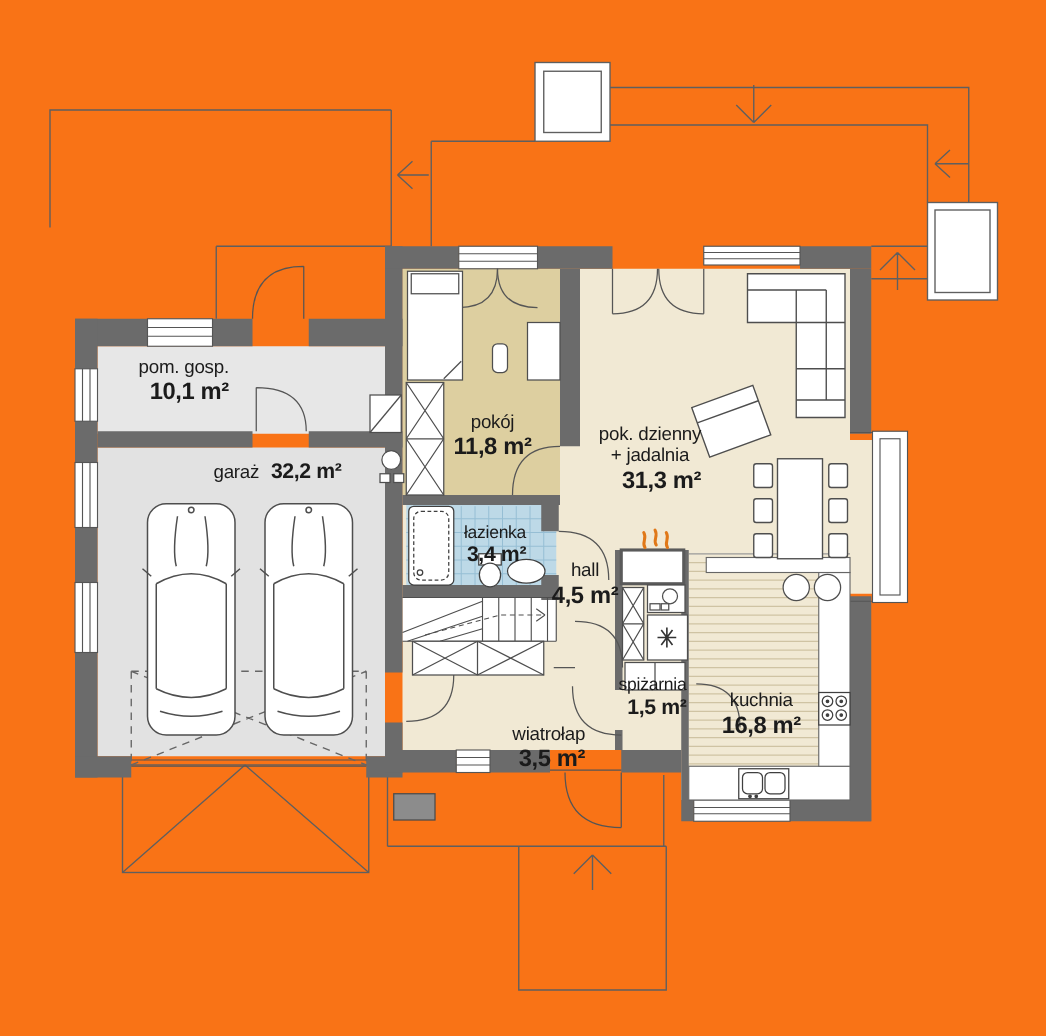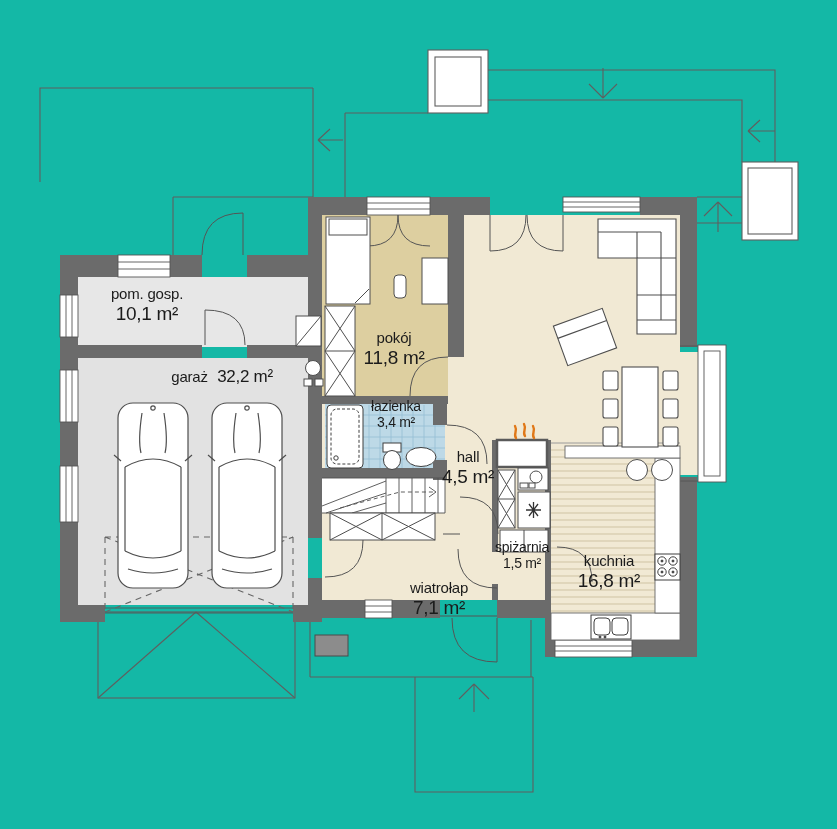--- a/index.html
+++ b/index.html
@@ -1,24 +1,24 @@
 <!DOCTYPE html>
 <html><head>
 <meta charset="utf-8">
 <style>
   html,body{margin:0;padding:0;background:#fff;}
-  .plan{position:relative;width:837px;height:829px;background:#14b8a6;overflow:hidden;
+  .plan{position:relative;width:837px;height:829px;background:#f97316;overflow:hidden;
         font-family:"Liberation Sans", sans-serif;}
   .plan svg{position:absolute;left:0;top:0;}
   .room-label{position:absolute;transform:translateX(-50%);text-align:center;
               color:#1b1b1b;line-height:1.12;white-space:nowrap;z-index:5;}
   .rname{font-size:15px;font-weight:400;letter-spacing:-0.2px;}
-  .rarea{font-size:19px;font-weight:400;letter-spacing:-0.3px;}
+  .rarea{font-size:19px;font-weight:700;letter-spacing:-0.3px;text-align:right;}
   .sm .rname{font-size:14px;}
-  .sm .rarea{font-size:14px;}
+  .sm .rarea{font-size:17px;}
   .inline .rname,.inline .rarea{display:inline-block;vertical-align:baseline;}
   .inline .rarea{font-size:17px;margin-left:5px;}
 </style>
 </head>
 <body>
 
 <div class="plan">
 <svg width="837" height="829" viewBox="0 0 837 829">
 
   <g>
@@ -316,34 +316,39 @@
   <div class="room-label inline" style="left:222px;top:367px;">
     <span class="rname">garaż</span>
     <span class="rarea">32,2 m²</span>
   </div>
 
   <div class="room-label" style="left:394px;top:330px;">
     <div class="rname">pokój</div>
     <div class="rarea">11,8 m²</div>
   </div>
 
-
-  <div class="room-label sm" style="left:396px;top:399px;">
+  <div class="room-label" style="left:520px;top:340px;">
+    <div class="rname">pok. dzienny</div>
+    <div class="rname">+ jadalnia</div>
+    <div class="rarea">31,3 m²</div>
+  </div>
+
+  <div class="room-label sm" style="left:396px;top:418px;">
     <div class="rname">łazienka</div>
     <div class="rarea">3,4 m²</div>
   </div>
 
   <div class="room-label" style="left:468px;top:449px;">
     <div class="rname">hall</div>
     <div class="rarea">4,5 m²</div>
   </div>
 
   <div class="room-label" style="left:439px;top:580px;">
     <div class="rname">wiatrołap</div>
-    <div class="rarea">7,1 m²</div>
+    <div class="rarea">3,5 m²</div>
   </div>
 
   <div class="room-label sm" style="left:522px;top:540px;">
     <div class="rname">spiżarnia</div>
     <div class="rarea">1,5 m²</div>
   </div>
 
   <div class="room-label" style="left:609px;top:553px;">
     <div class="rname">kuchnia</div>
     <div class="rarea">16,8 m²</div>

